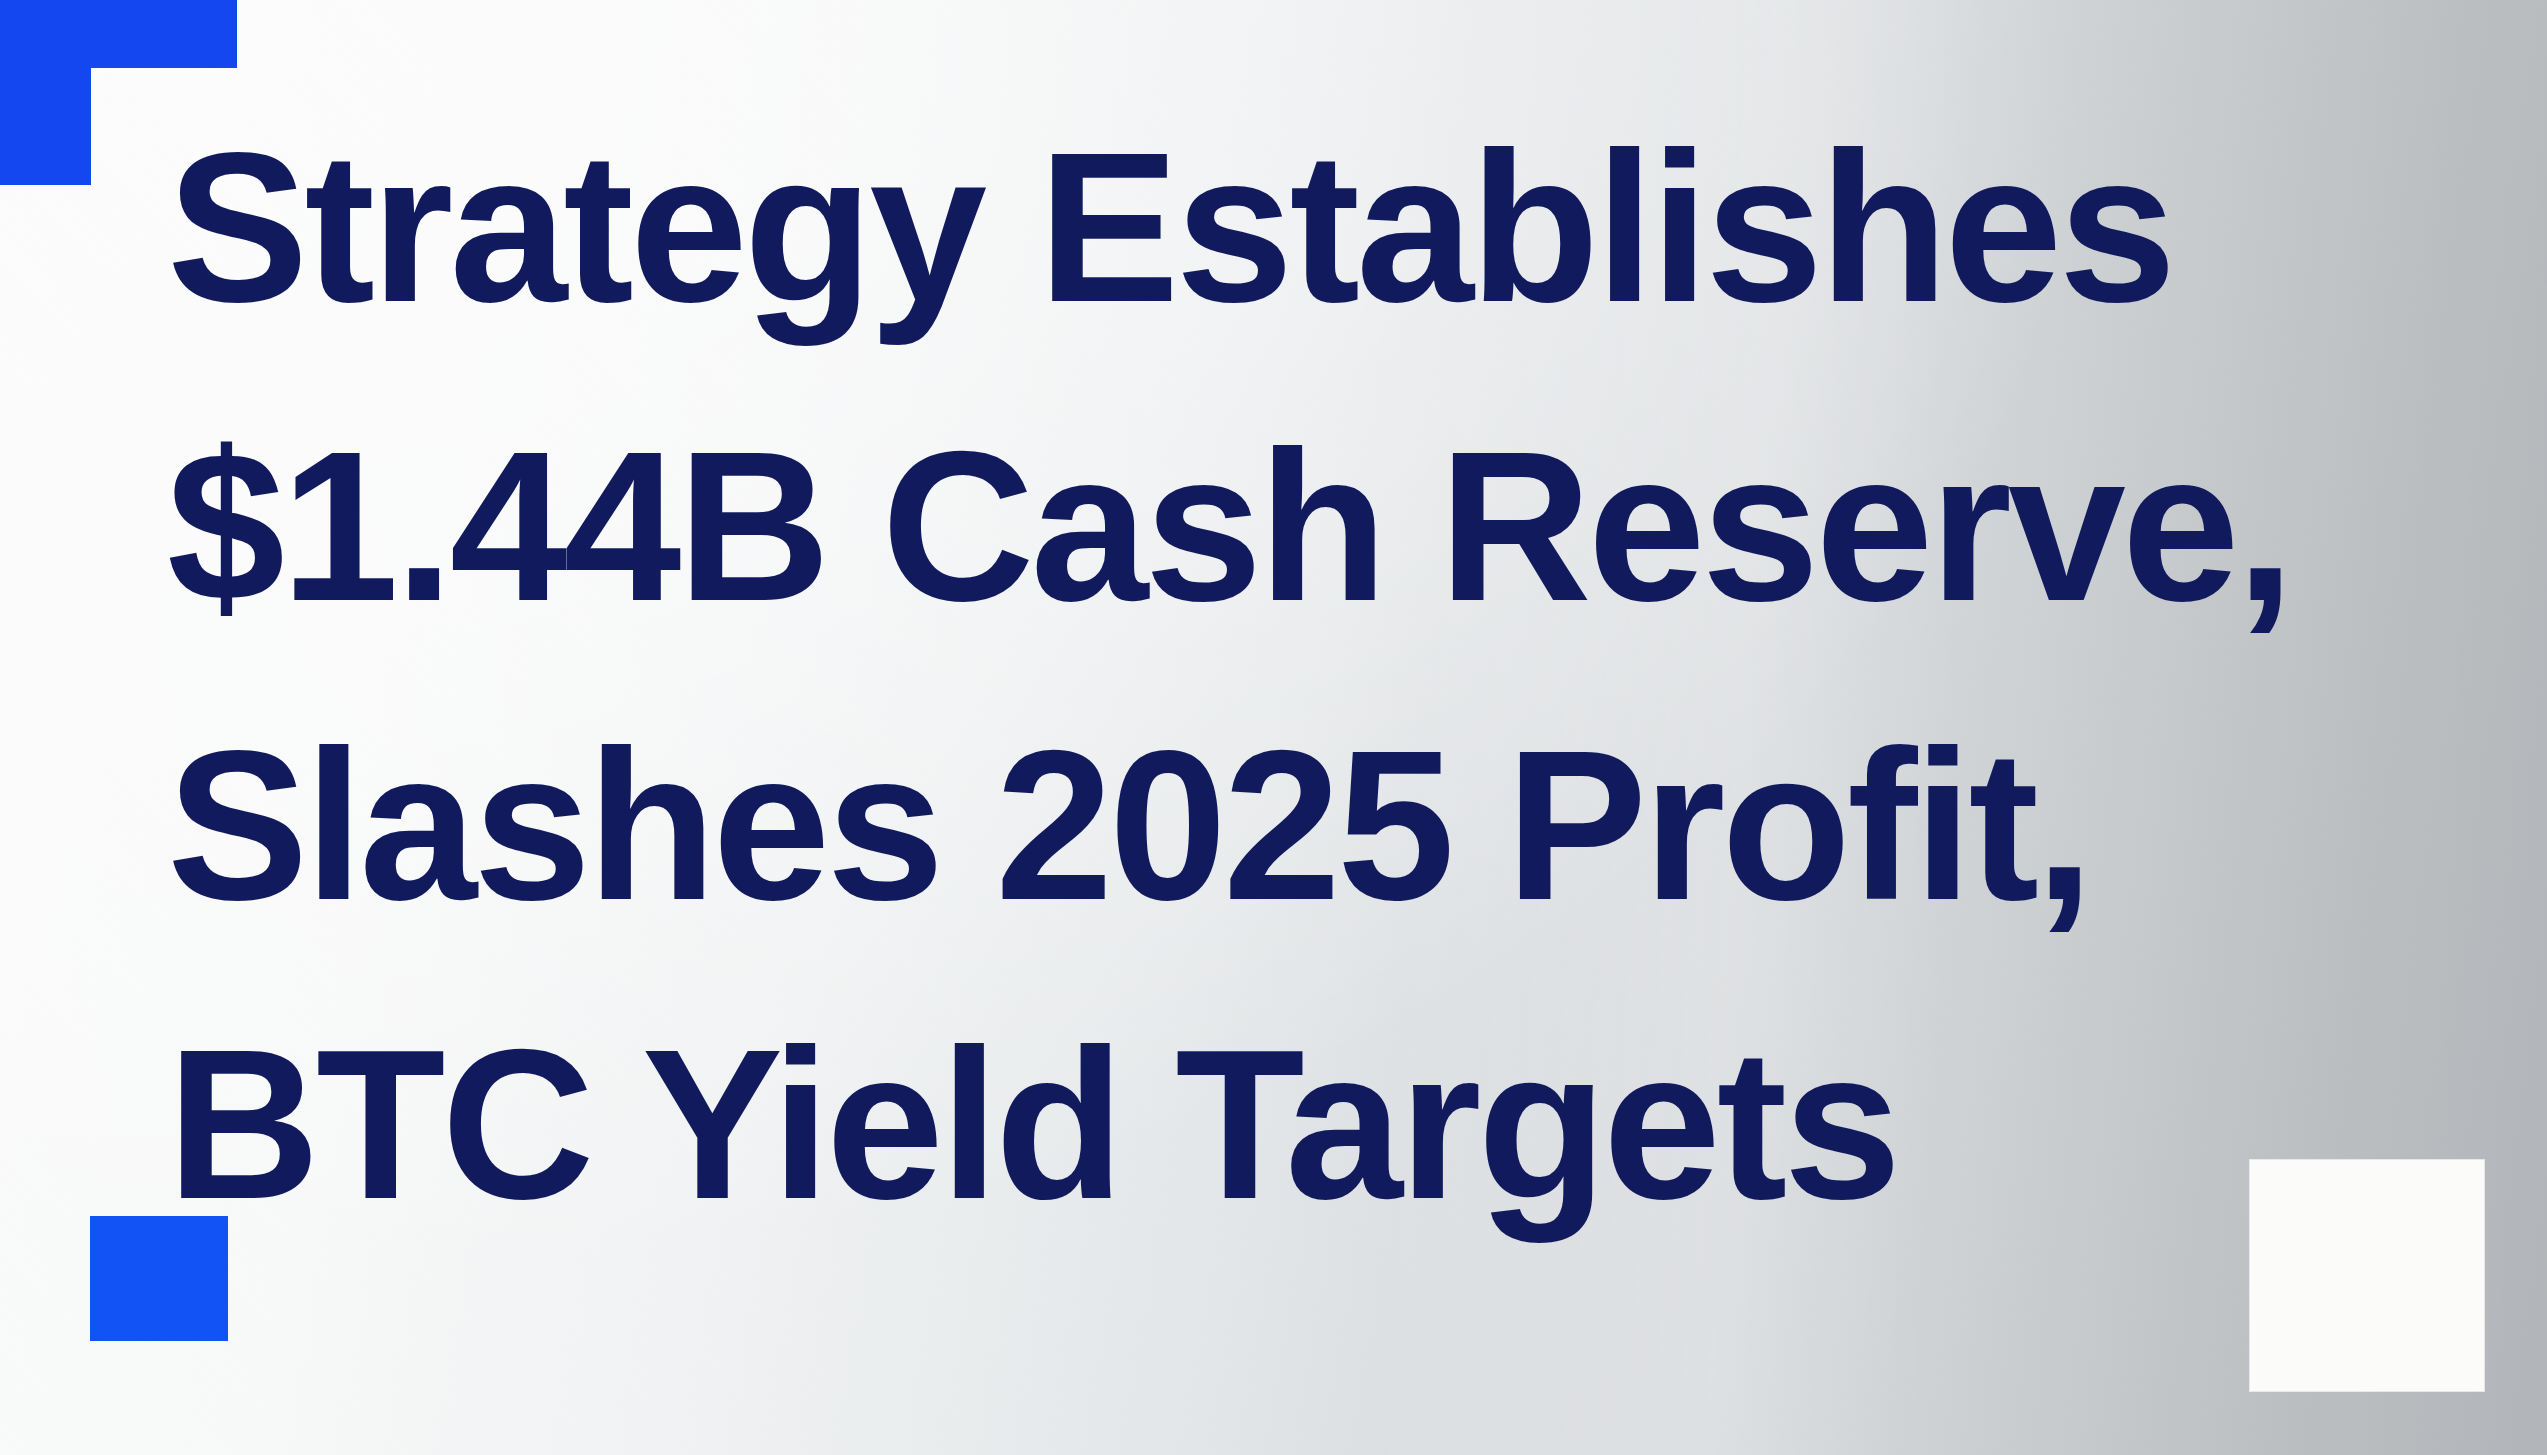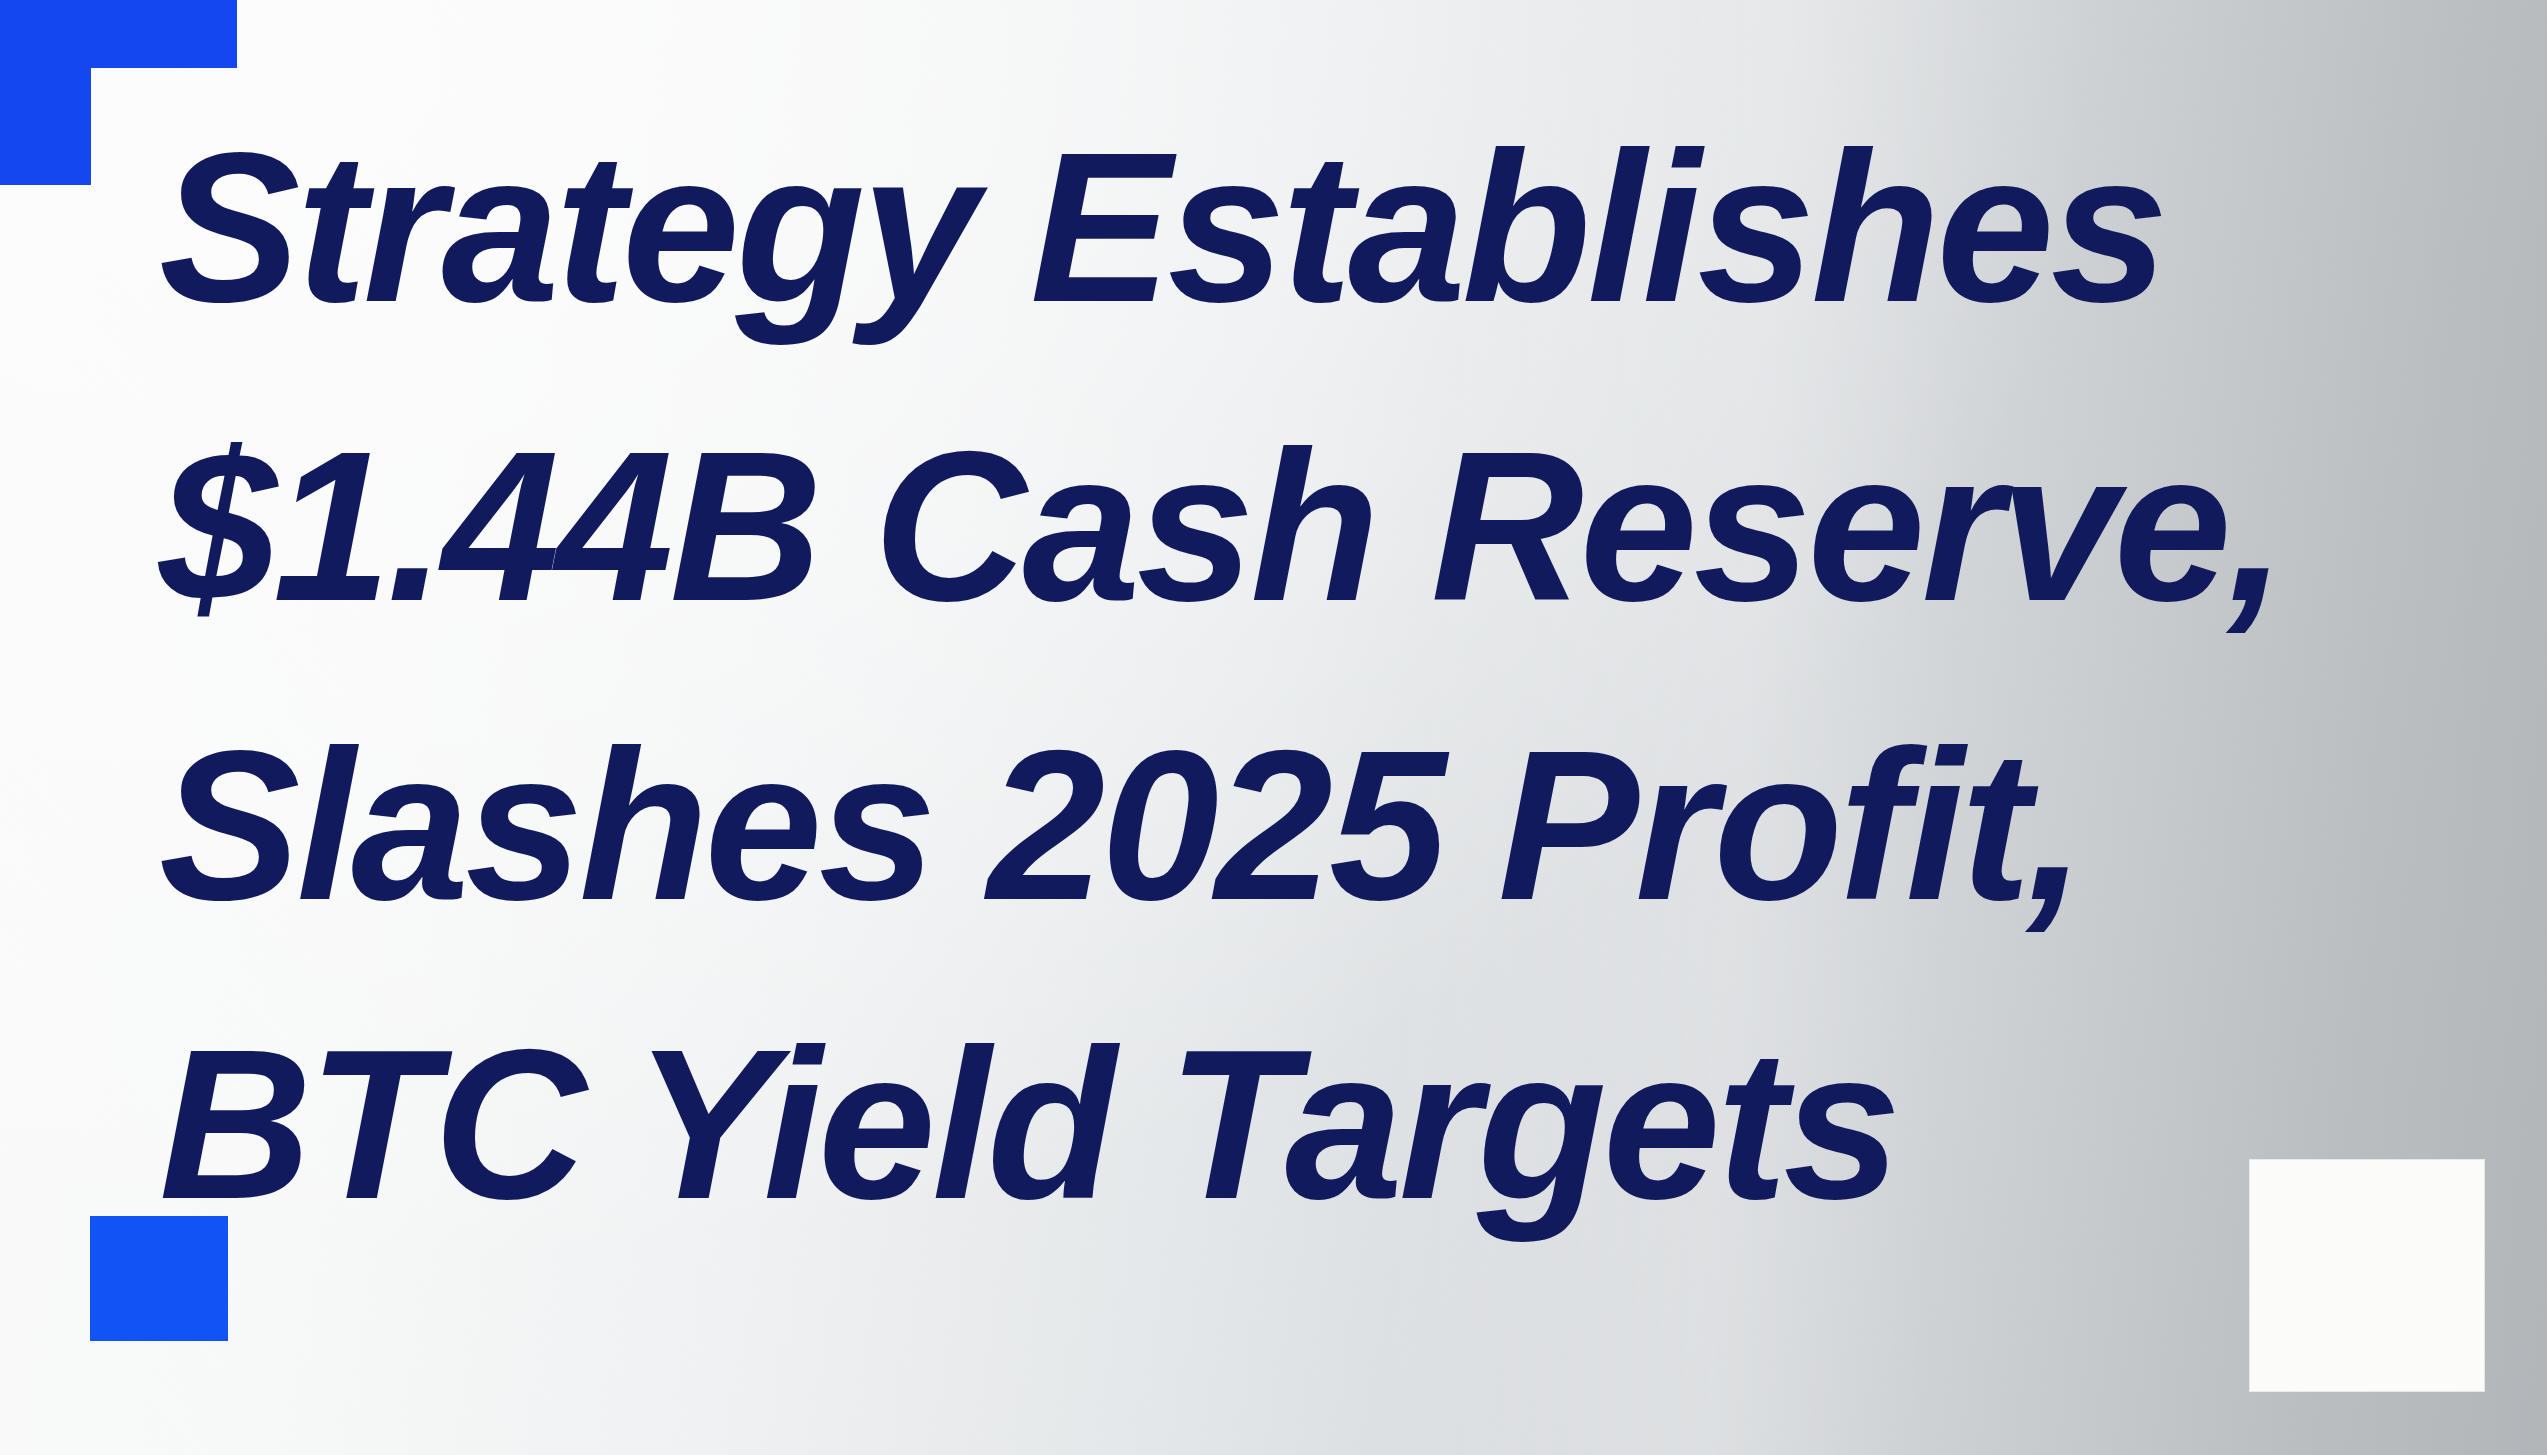--- a/index.html
+++ b/index.html
@@ -81,25 +81,24 @@
     top: 1160px;
     width: 234px;
     height: 231px;
     background: #fbfbfa;
     box-shadow: 0 0 0 1px rgba(255,255,255,0.65);
   }
 
   
   #headline {
     position: absolute;
-    left: 159px;
+    left: 167px;
     top: 78px;
     width: 2328px;
     z-index: 5;
-    font-style: italic;
   }
   #headline .line {
     display: block;
     font-family: "Liberation Sans", sans-serif;
     font-weight: bold;
     font-size: 217px;
     line-height: 299px;
     letter-spacing: -3px;
     color: #101a5c;
     white-space: nowrap;

